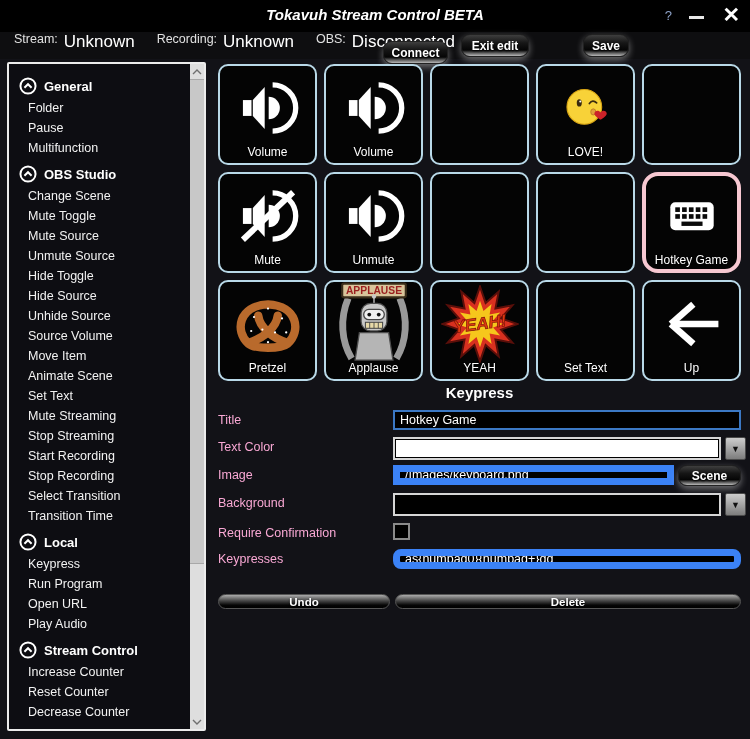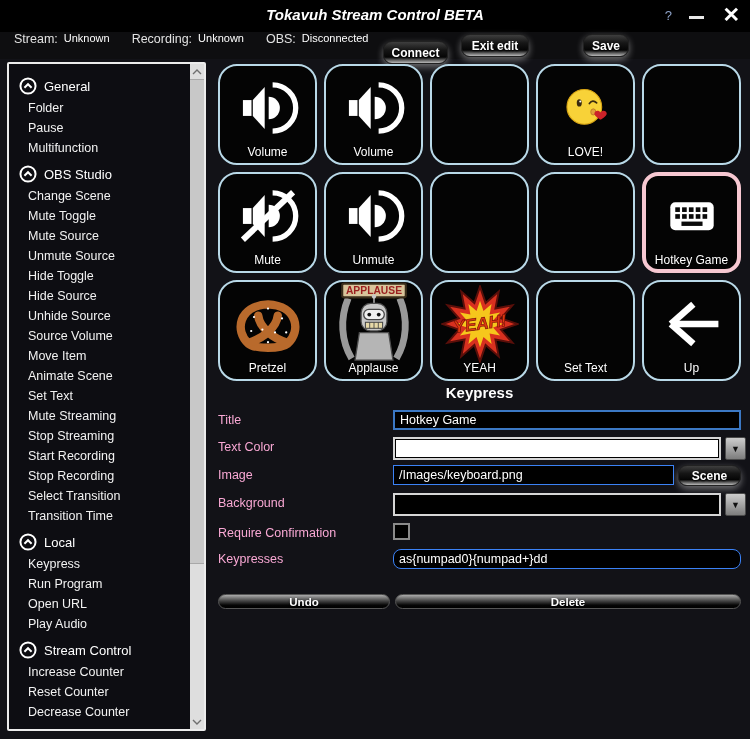--- a/index.html
+++ b/index.html
@@ -12,63 +12,63 @@
   .titlebar .title { position:absolute; left:0; right:0; top:6px; text-align:center;
     color:#fff; font-size:15px; font-weight:bold; font-style:italic; }
   .tb-help { position:absolute; right:78px; top:8px; color:#8ea2c8; font-size:13px; cursor:pointer; }
   .tb-min  { position:absolute; right:46px; top:16px; width:15px; height:3px; background:#e8e8e8; cursor:pointer; }
   .tb-close{ position:absolute; right:10px; top:3px; color:#fff; font-size:21px; font-weight:bold; cursor:pointer; }
 
   
   .statusbar { position:absolute; left:0; top:32px; width:750px; height:27px; background:#0e0e10; }
   .status-texts { position:absolute; left:14px; top:0; height:27px; display:flex; align-items:flex-start; }
   .status-texts .lab { color:#e2e2e2; font-size:12.5px; margin-right:6px; }
-  .status-texts .val { color:#fff; font-size:11px; margin-right:22px; }
+  .status-texts .val { color:#fff; font-size:17px; margin-right:22px; }
 
   .glossy { background:linear-gradient(180deg,#3e3e3e 0%,#161616 38%,#050505 72%,#b9b9b9 100%);
     border:1px solid #222; border-radius:9px; color:#fff; font-size:12px; font-weight:bold;
     text-align:center; text-shadow:0 1px 2px #000; box-shadow:0 3px 7px rgba(255,255,255,.40);
     display:flex; align-items:center; justify-content:center; cursor:pointer; }
   .btn-connect { position:absolute; left:383px; top:9px; width:65px; height:23px; }
   .btn-exit    { position:absolute; left:461px; top:2px; width:68px; height:23px; }
   .btn-save    { position:absolute; left:583px; top:2px; width:46px; height:23px; }
 
   
   .sidebar { position:absolute; left:7px; top:62px; width:199px; height:669px;
     background:#0d0d12; border:2px solid #ececec; border-radius:2px; overflow:hidden; }
   .sb-list { position:absolute; left:0; top:0; right:14px; bottom:0; padding:6px 0 0 10px; overflow:hidden; }
   .sb-section-header { display:flex; align-items:center; gap:7px; margin:7px 0 3px 0; cursor:pointer; }
-  .sb-section-header .hlabel { color:#fff; font-size:13px; font-weight:normal; }
+  .sb-section-header .hlabel { color:#fff; font-size:13px; font-weight:bold; }
   .sb-item { color:#f2f2f2; font-size:12.5px; line-height:20px; padding-left:9px; cursor:pointer; white-space:nowrap; }
   .circle-chev { width:18px; height:18px; flex:0 0 18px; }
 
   
   .sb-scroll { position:absolute; right:0; top:0; bottom:0; width:14px; background:#dedede; }
   .sb-arrow { position:absolute; left:0; width:14px; height:15px; display:flex; align-items:center;
     justify-content:center; cursor:pointer; }
   .sb-arrow.up { top:0; } .sb-arrow.down { bottom:0; }
   .sb-thumb { position:absolute; left:0; top:15px; width:14px; height:485px; background:#c8c8c8;
     border-top:1px solid #a8a8a8; border-bottom:1px solid #a8a8a8; cursor:grab; }
 
   
   .grid { position:absolute; left:218px; top:64px; display:grid;
     grid-template-columns:repeat(5,99px); grid-auto-rows:101px; gap:7px; }
-  .tile { position:relative; background:#040404; border:2px solid #b9d9e8; border-radius:19px; cursor:pointer; }
+  .tile { position:relative; background:#040404; border:2px solid #b9d9e8; border-radius:10px; cursor:pointer; }
   .tile.selected { border:4px solid #f7c8d2; border-radius:16px; }
   .tile .ticon { position:absolute; left:0; right:0; top:0; bottom:14px;
     display:flex; align-items:center; justify-content:center; }
   .tile .tlabel { position:absolute; left:0; right:0; bottom:4px; text-align:center;
     color:#fff; font-size:12px; text-shadow:0 1px 2px #000; }
   .tile.selected .tlabel { bottom:2px; }
 
   
   .editor-heading { position:absolute; left:218px; top:384px; width:523px; text-align:center;
     color:#fff; font-size:15px; font-weight:bold; }
   .f-label { position:absolute; left:218px; color:#f9a8d4; font-size:12.5px; }
-  .f-input { position:absolute; background:#000; border:1px solid #3b82f6; color:#fff;
+  .f-input { position:absolute; background:#000; border:7px solid #3b82f6; color:#fff;
     font-size:12.5px; font-family:"Liberation Sans",sans-serif; padding:0 5px; height:20px; outline:none; }
   .f-input.focused { border:2px solid #3b78c4; }
   .combo { position:absolute; height:23px; display:flex; align-items:stretch; gap:4px; cursor:pointer; }
   .combo .swatch-frame { flex:1; border:2px solid #d6d6d6; background:#000; padding:1px; }
   .combo .swatch { width:100%; height:100%; }
   .combo .dd-btn { width:21px; background:linear-gradient(180deg,#cdcdcd,#7d7d7d);
     border:1px solid #4a4a4a; border-radius:2px; display:flex; align-items:center; justify-content:center;
     color:#101010; font-size:9px; }
   .browse-btn { position:absolute; left:678px; top:465px; width:63px; height:21px; font-size:12px; }
   .checkbox { position:absolute; left:393px; top:523px; width:17px; height:17px;

